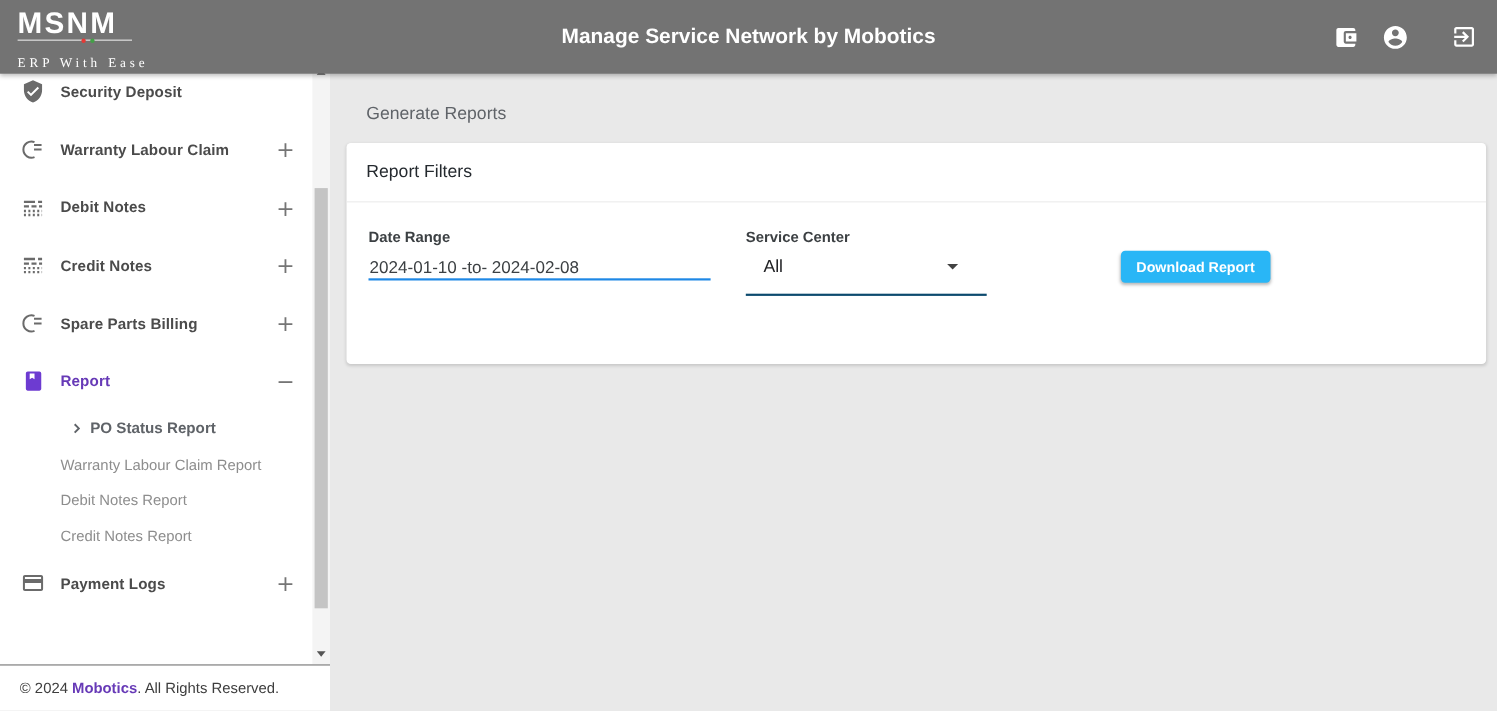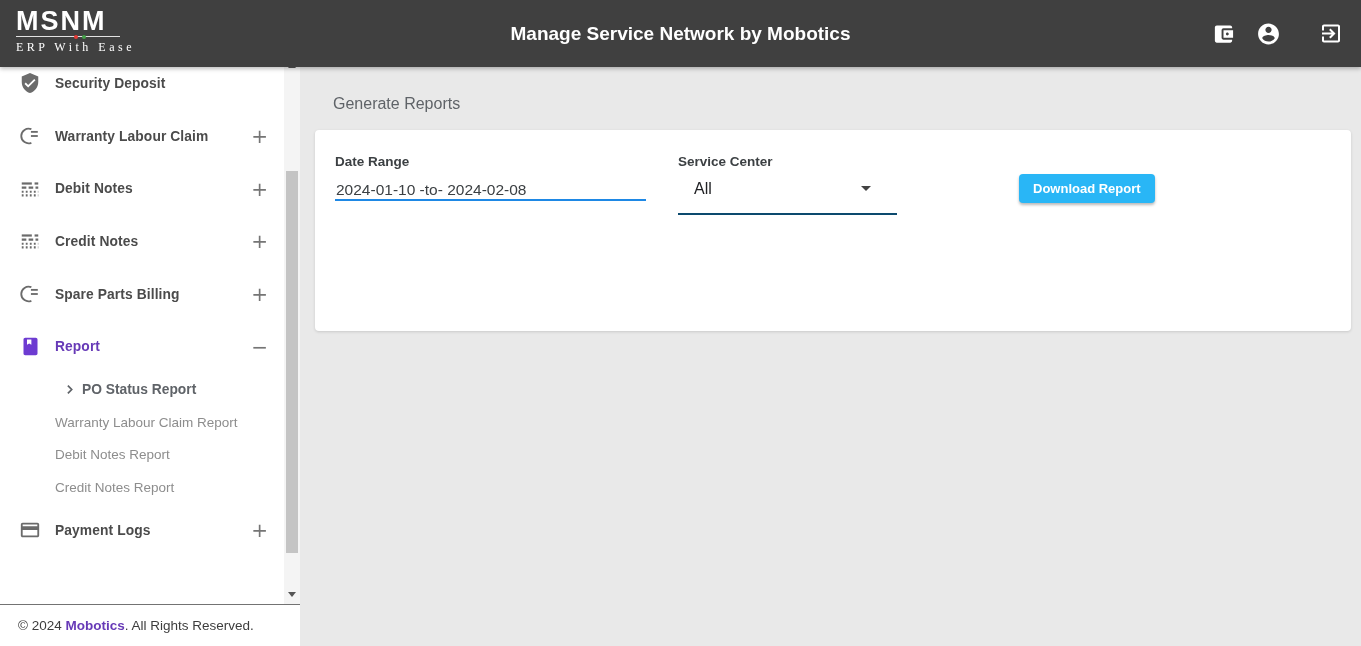--- a/index.html
+++ b/index.html
@@ -2,29 +2,29 @@
 <html><head>
 <meta charset="utf-8">
 <style>
   * { margin:0; padding:0; box-sizing:border-box; }
   html,body { width:1361px; height:646px; overflow:hidden; }
   body { font-family:"Liberation Sans","DejaVu Sans",sans-serif; background:#e9e9e9; }
   .page { position:relative; width:1361px; height:646px; overflow:hidden; }
 
   
   .app-header { position:absolute; top:0; left:0; right:0; height:67px;
-    background:#404040; z-index:20; box-shadow:0 2px 4px rgba(0,0,0,.25); }
+    background:#737373; z-index:20; box-shadow:0 2px 4px rgba(0,0,0,.25); }
   .logo { position:absolute; left:16px; top:7px; color:#fff; }
   .logo-title { font-size:27px; font-weight:700; letter-spacing:2px; line-height:28px; }
   .logo-line { position:relative; width:104px; height:1px; background:rgba(255,255,255,.85); margin-top:1px; }
   .logo-dot { position:absolute; top:-1px; width:4px; height:4px; border-radius:50%; }
   .logo-dot.red { left:58px; background:#e53935; }
   .logo-dot.green { left:66px; background:#43a047; }
   .logo-tagline { font-family:"Liberation Serif","DejaVu Serif",serif; font-size:12px;
-    letter-spacing:3.5px; margin-top:3px; white-space:nowrap; }
+    letter-spacing:3.5px; margin-top:13px; white-space:nowrap; }
   .header-title { position:absolute; left:50%; top:50%; transform:translate(-50%,-50%);
     color:#fff; font-size:19px; font-weight:700; white-space:nowrap; }
   .header-actions { position:absolute; right:18px; top:50%; transform:translateY(-50%);
     display:flex; align-items:center; }
   .hicon { width:25px; height:25px; display:flex; align-items:center; justify-content:center; cursor:pointer; }
   .hicon + .hicon { margin-left:20px; }
   .hicon.logout { margin-left:37px; }
 
   
   .sidebar { position:absolute; top:55px; left:0; width:300px; bottom:0; background:#fff; z-index:10; }
@@ -227,20 +227,21 @@
         </div>
     </div>
 
     <div class="sidebar-footer"><span>© 2024 </span><span class="brand">Mobotics</span><span>. All Rights Reserved.</span></div>
   </aside>
 
   <main class="main">
     <div class="page-title">Generate Reports</div>
 
     <section class="card">
+      <div class="card-header">Report Filters</div>
       <div class="filters">
 
         <div class="group-date">
           <div class="filter-label">Date Range</div>
           <input class="date-input" type="text" value="2024-01-10 -to- 2024-02-08" style="">
         </div>
 
         <div class="group-service">
           <div class="filter-label">Service Center</div>
           <div class="select">

